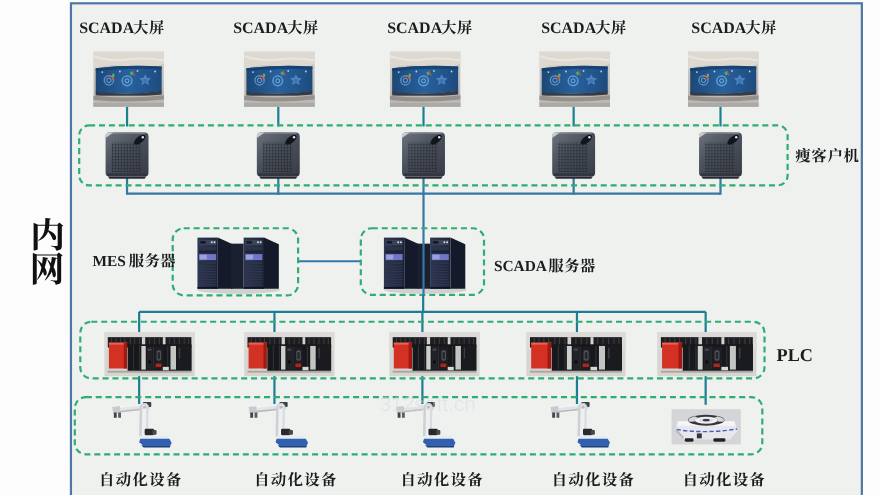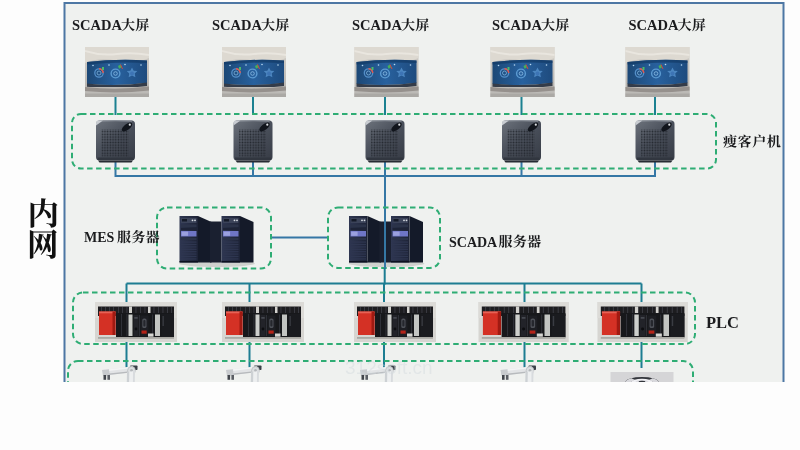--- a/index.html
+++ b/index.html
@@ -1,14 +1,14 @@
 <!DOCTYPE html>
 <html><head><meta charset="utf-8"><style>
 html,body{margin:0;padding:0;background:#fdfdfd;}
-#stage{position:relative;width:800px;height:382px;overflow:hidden;font-family:"Liberation Sans",sans-serif;}
+#stage{position:relative;width:800px;height:450px;overflow:hidden;font-family:"Liberation Sans",sans-serif;}
 </style></head><body>
 <div id="stage">
 <svg width="800" height="450" viewBox="0 0 800 450">
 <defs>
 <path id="g5927" d="M416 845C416 741 417 641 410 547H39L47 519H408C386 291 308 93 29 -75L38 -90C401 52 501 256 531 494C559 293 634 51 867 -90C878 -22 914 14 975 26L977 37C697 150 581 333 546 519H939C954 519 965 524 968 535C918 577 836 639 836 639L763 547H537C544 628 545 713 547 801C571 805 581 814 584 830Z"></path>
         <path id="g5c4f" d="M369 578 360 571C392 539 419 484 421 437C522 356 632 552 369 578ZM268 624V754H778V624ZM148 793V524C148 322 138 99 26 -80L36 -87C254 78 268 333 268 525V595H778V557H797C833 557 891 576 892 582V735C913 740 927 748 933 756L821 840L768 783H286L148 831ZM829 489 773 417H670C714 449 763 489 793 518C816 518 827 526 831 538L682 579C674 532 658 465 643 417H286L294 388H407V284C407 265 406 245 404 225H250L258 197H401C386 101 340 2 205 -80L212 -91C426 -21 491 93 511 197H642V-87H663C721 -87 756 -67 756 -61V197H946C961 197 970 202 973 213C935 249 872 301 872 301L815 225H756V388H904C918 388 928 393 931 404C893 440 829 489 829 489ZM518 284V388H642V225H515C517 245 518 265 518 284Z"></path>
         <path id="g5185" d="M435 849C435 781 434 718 430 659H225L97 711V-87H116C167 -87 215 -59 215 -44V631H429C415 457 372 320 224 206L235 192C398 261 475 352 514 465C572 396 630 307 649 229C762 149 841 378 524 497C535 539 542 583 547 631H792V66C792 52 786 43 768 43C735 43 598 52 598 52V39C662 29 690 15 711 -4C731 -23 739 -50 744 -89C891 -75 912 -27 912 53V611C932 615 946 624 952 631L837 721L782 659H549C553 706 555 756 557 808C580 811 590 822 593 837Z"></path>
         <path id="g7f51" d="M793 680 637 710C633 655 625 593 614 530C586 564 554 599 516 635L503 627C541 570 571 502 595 434C563 294 512 150 436 39L447 31C530 104 591 196 638 292C652 238 662 186 671 144C738 67 812 206 690 420C719 503 739 585 754 657C781 659 789 667 793 680ZM536 678 379 709C375 650 368 583 357 514C322 553 278 594 224 634L213 626C265 563 305 485 337 408C311 285 270 161 210 63L221 55C290 120 343 201 383 286L412 191C480 127 538 243 434 413C463 498 483 582 497 655C525 657 533 665 536 678ZM203 -46V750H794V53C794 38 789 29 768 29C739 29 606 38 606 38V24C668 15 694 2 715 -15C735 -31 742 -56 747 -91C888 -79 908 -34 908 43V732C929 736 943 744 950 752L838 840L784 779H212L91 829V-88H110C159 -88 203 -60 203 -46Z"></path>
         <path id="g7626" d="M49 672 36 668C61 613 80 533 73 466C146 387 243 551 49 672ZM864 798 803 718H634C681 755 667 855 479 851L472 845C503 815 538 764 549 718H309L185 773V467L184 401C113 353 46 309 17 293L82 174C93 182 99 197 98 210C132 264 161 314 182 354C173 200 140 46 32 -81L43 -90C273 55 292 286 292 467V690H948C962 690 973 695 976 706C934 744 864 798 864 798ZM442 343V439H544C556 439 565 443 567 453V343ZM706 655 567 668V609L500 662C485 644 460 616 436 593L340 627V254H356C410 254 441 277 442 284V315H567V228H307L316 200H413C443 136 482 87 529 47C432 -5 316 -45 197 -73L202 -88C346 -75 480 -45 595 1C677 -46 778 -73 898 -91C908 -36 936 2 982 16V28C885 30 791 38 707 56C767 91 820 132 863 179C889 180 900 183 908 193L815 280C848 283 889 299 890 305V546C908 549 921 557 926 564L824 641L775 588H688L697 560H784V467H696L705 438H784V343H671V628C696 632 704 642 706 655ZM784 315V279H798L737 228H671V315ZM510 517 478 468H442V562C483 567 535 574 563 581L567 580V456C546 482 510 517 510 517ZM599 88C532 114 477 150 437 200H728C694 159 650 122 599 88Z"></path>
         <path id="g5ba2" d="M357 187H650V13H357ZM370 216 314 237C382 262 447 291 506 324C553 290 605 261 662 238L641 216ZM174 768H160C162 713 123 662 88 644C58 628 37 601 48 566C62 529 110 521 142 542C176 564 201 613 194 684H348C285 543 180 421 85 351L94 340C184 373 274 422 354 493C379 450 408 413 442 379C330 294 186 220 32 172L38 161C107 173 176 191 242 212V-88H263C321 -88 357 -61 357 -53V-15H650V-80H670C708 -80 767 -59 768 -52V172C785 176 797 183 802 190L800 191C825 185 851 179 878 173C890 229 921 268 971 280L972 293C839 304 702 329 587 374C653 419 709 468 752 521C779 523 792 526 802 535L688 645L611 578H436L460 609C482 606 497 614 502 625L370 684H809C804 646 795 598 788 566L796 559C840 584 894 629 926 661C947 662 957 665 965 673L860 772L801 712H535C599 738 606 859 404 847L396 841C430 815 461 766 466 721C472 717 478 714 484 712H190C187 730 181 748 174 768ZM607 549C578 505 539 461 491 420C446 445 406 476 374 511L411 549Z"></path>

